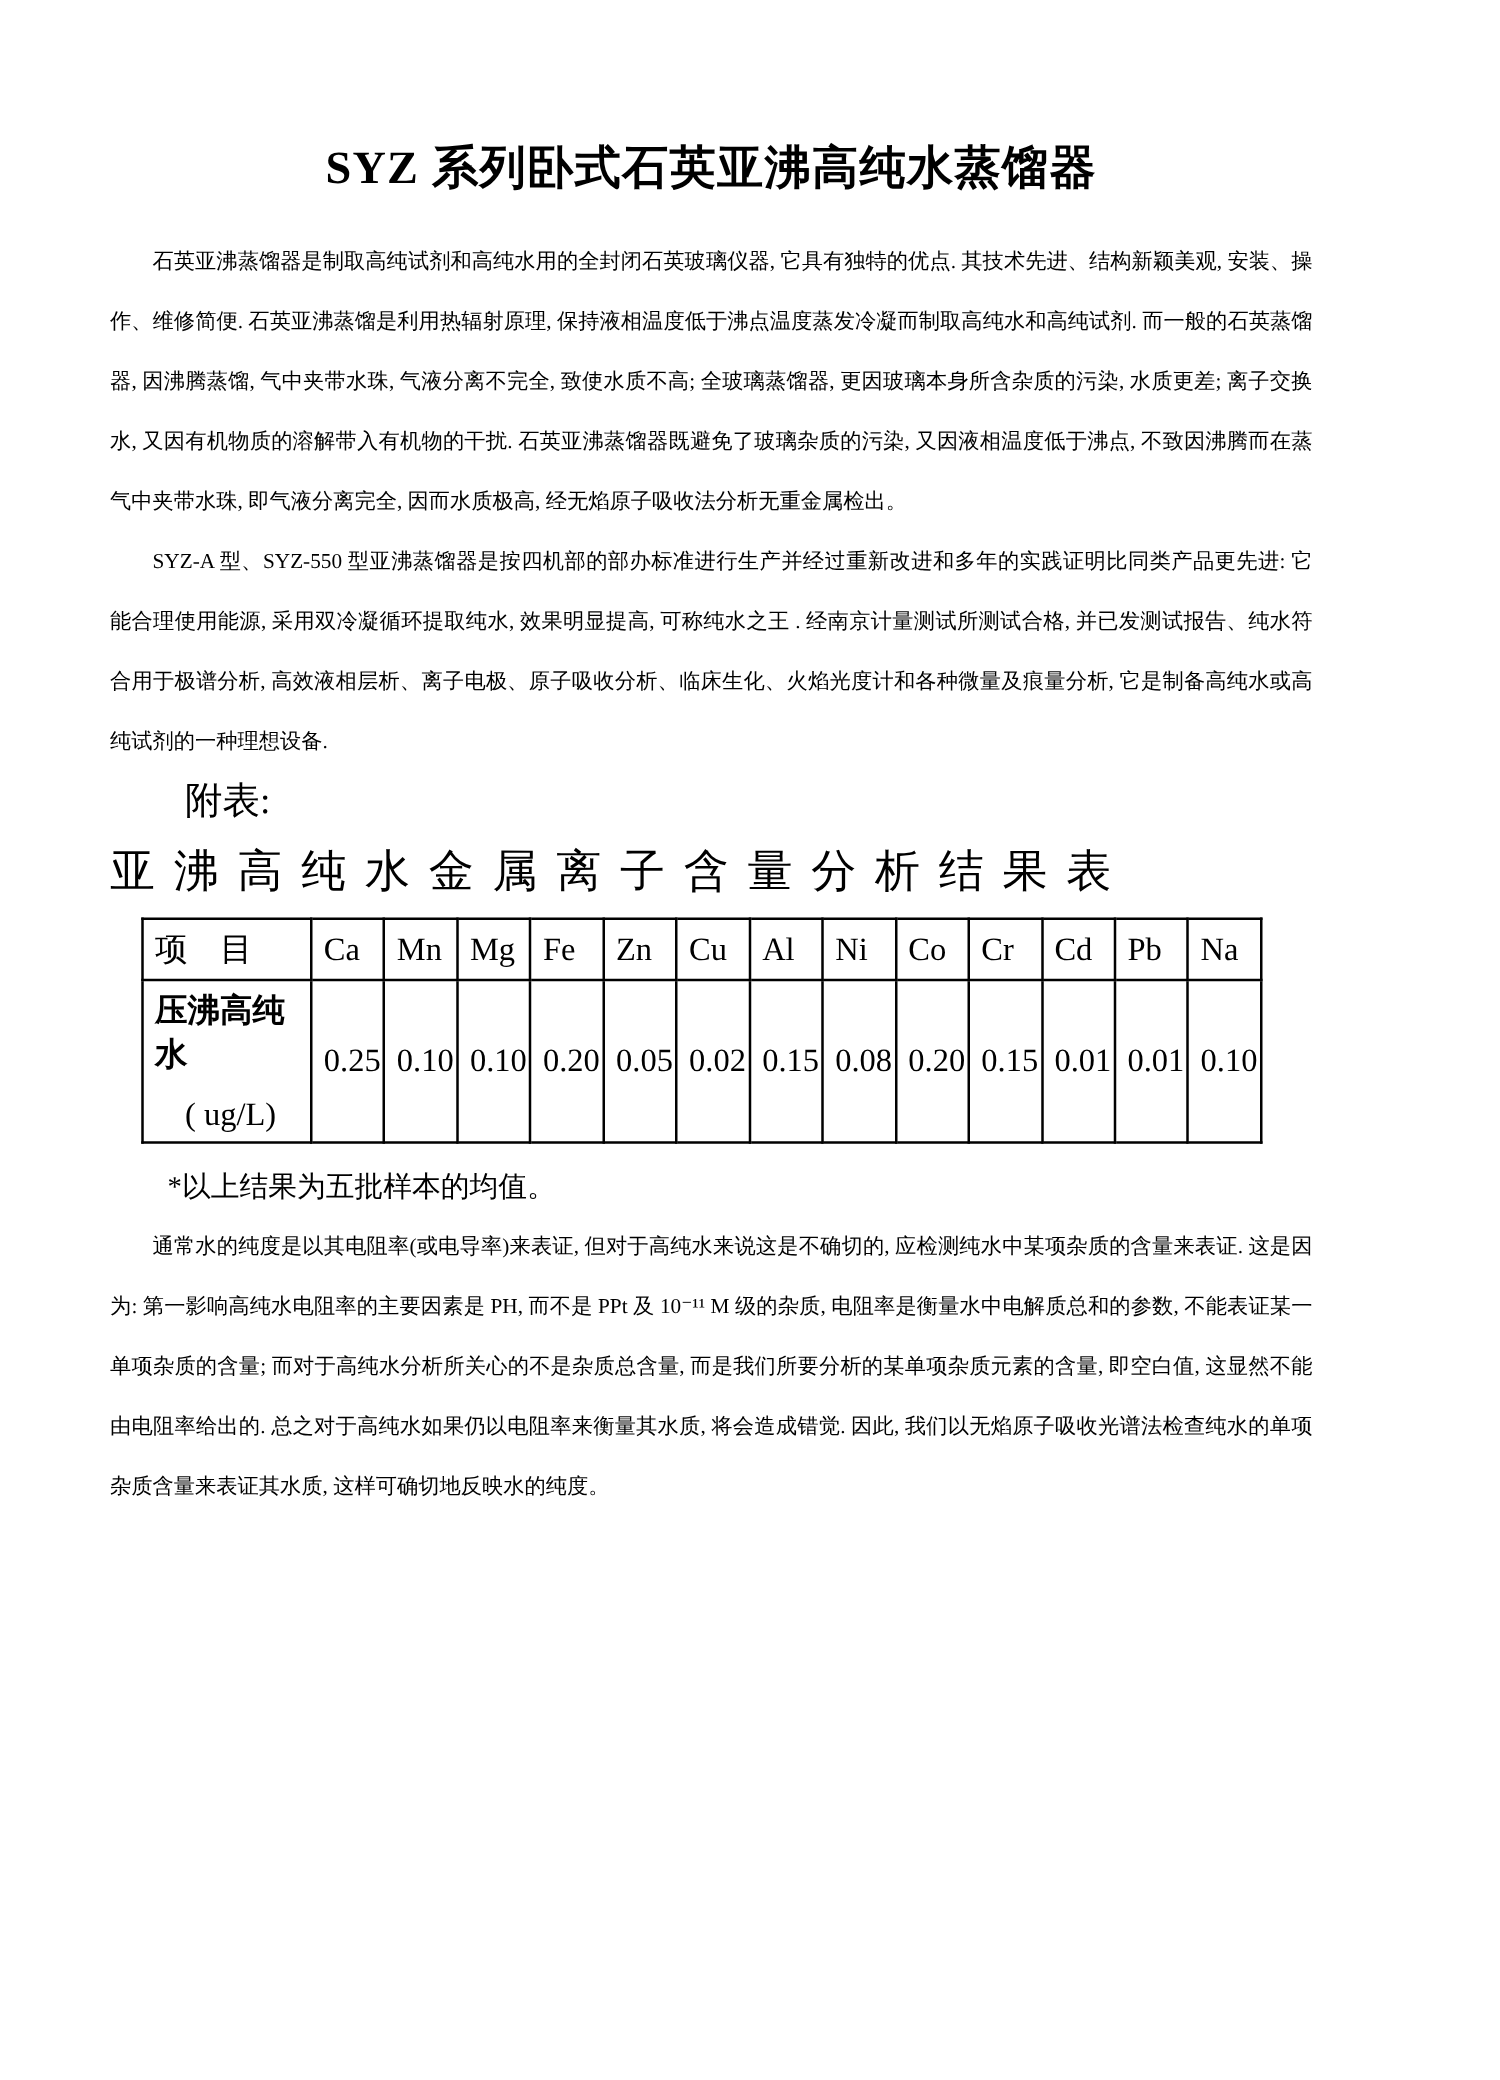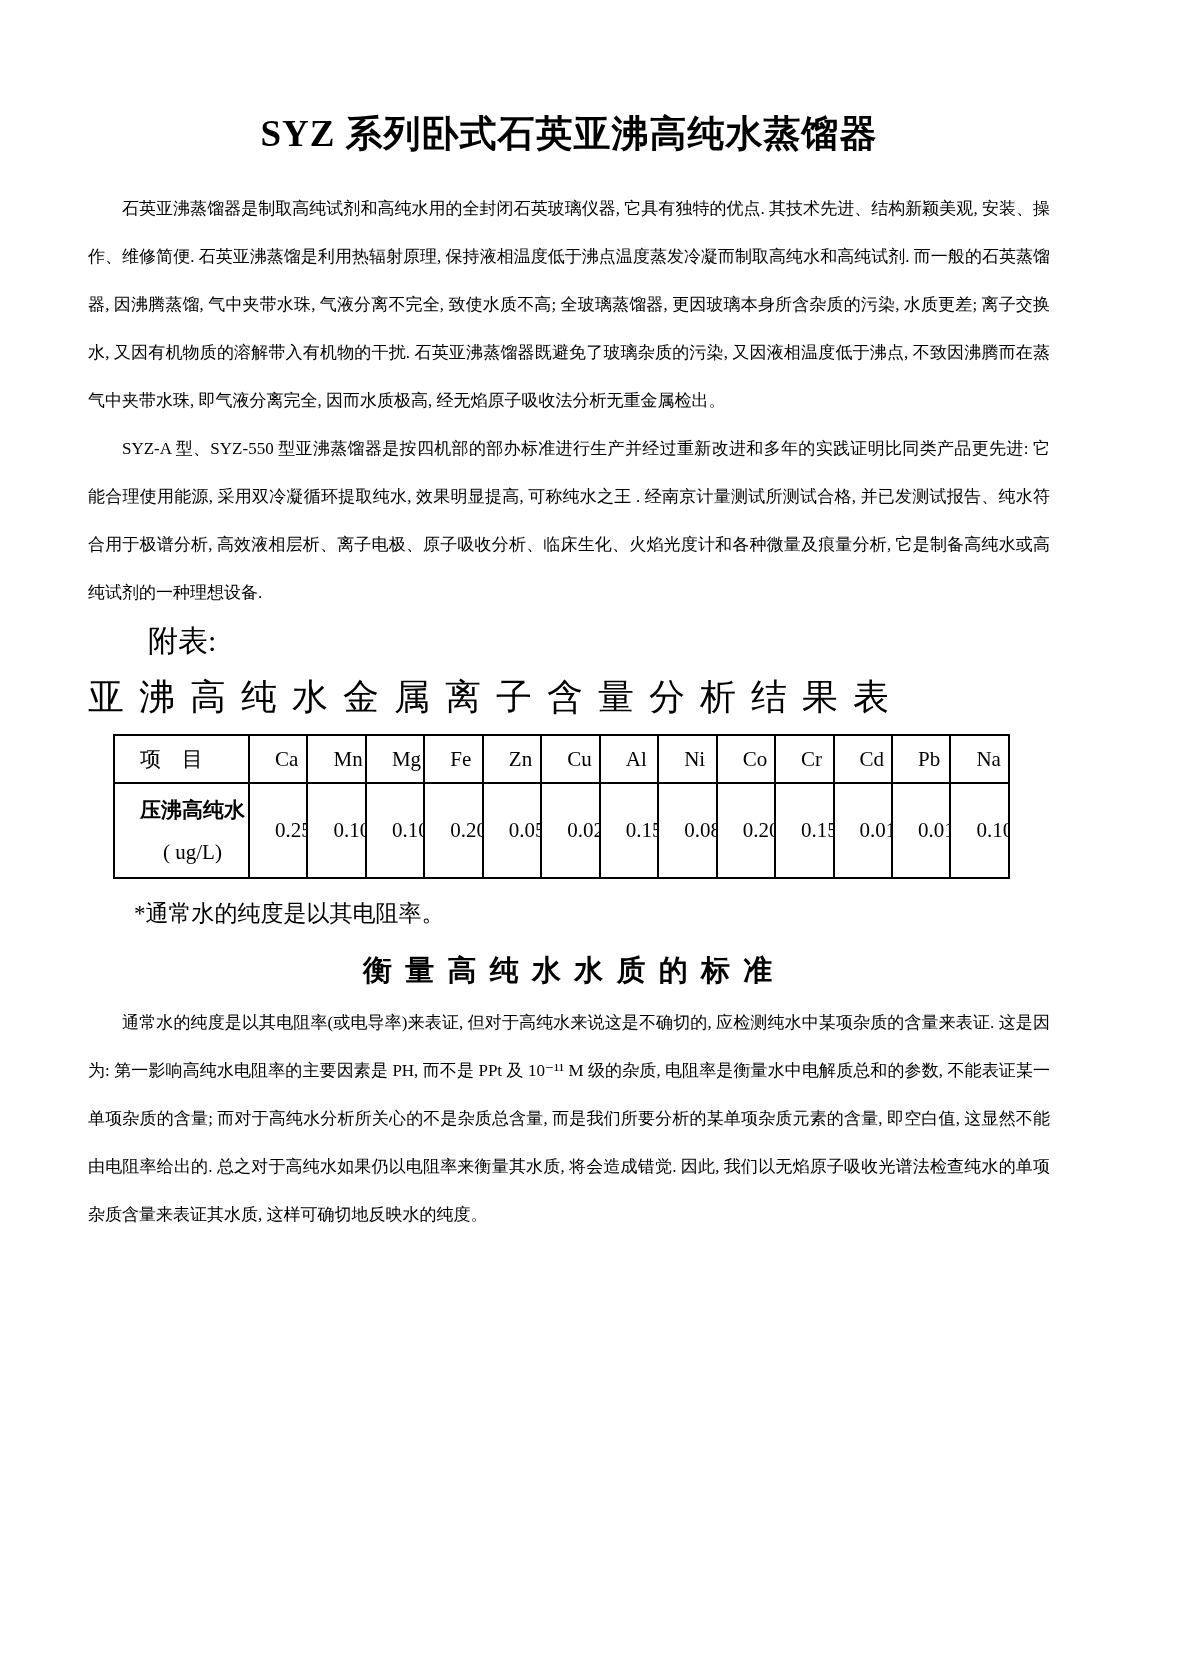--- a/index.html
+++ b/index.html
@@ -44,23 +44,23 @@
   .analysis-table {
     border-collapse: collapse;
     width: 897px;
     margin-left: 25px;
     table-layout: fixed;
   }
   .analysis-table th,
   .analysis-table td {
     border: 2px solid #000000;
     font-weight: 400;
-    font-size: 21px;
+    font-size: 26px;
     text-align: left;
-    padding: 6px 3px 6px 25px;
+    padding: 6px 3px 6px 9px;
     overflow: hidden;
   }
   .analysis-table th {
     height: 48px;
     vertical-align: middle;
   }
   .label-cell {
     vertical-align: middle;
     height: 95px;
   }
@@ -155,19 +155,18 @@
         <td class="value-cell">0.08</td>
         <td class="value-cell">0.20</td>
         <td class="value-cell">0.15</td>
         <td class="value-cell">0.01</td>
         <td class="value-cell">0.01</td>
         <td class="value-cell">0.10</td>
       </tr>
     </tbody>
   </table>
 
-  <p class="footnote">*通常水的纯度是以其电阻率。</p>
+  <p class="footnote">*以上结果为五批样本的均值。</p>
 
-  <h2 class="section-title">衡 量 高 纯 水 水 质 的 标 准</h2>
 
   <p class="para">通常水的纯度是以其电阻率(或电导率)来表证, 但对于高纯水来说这是不确切的, 应检测纯水中某项杂质的含量来表证. 这是因为: 第一影响高纯水电阻率的主要因素是 PH, 而不是 PPt 及 10⁻¹¹ M 级的杂质, 电阻率是衡量水中电解质总和的参数, 不能表证某一单项杂质的含量; 而对于高纯水分析所关心的不是杂质总含量, 而是我们所要分析的某单项杂质元素的含量, 即空白值, 这显然不能由电阻率给出的. 总之对于高纯水如果仍以电阻率来衡量其水质, 将会造成错觉. 因此, 我们以无焰原子吸收光谱法检查纯水的单项杂质含量来表证其水质, 这样可确切地反映水的纯度。</p>
 
 </div>
 
 </body></html>

